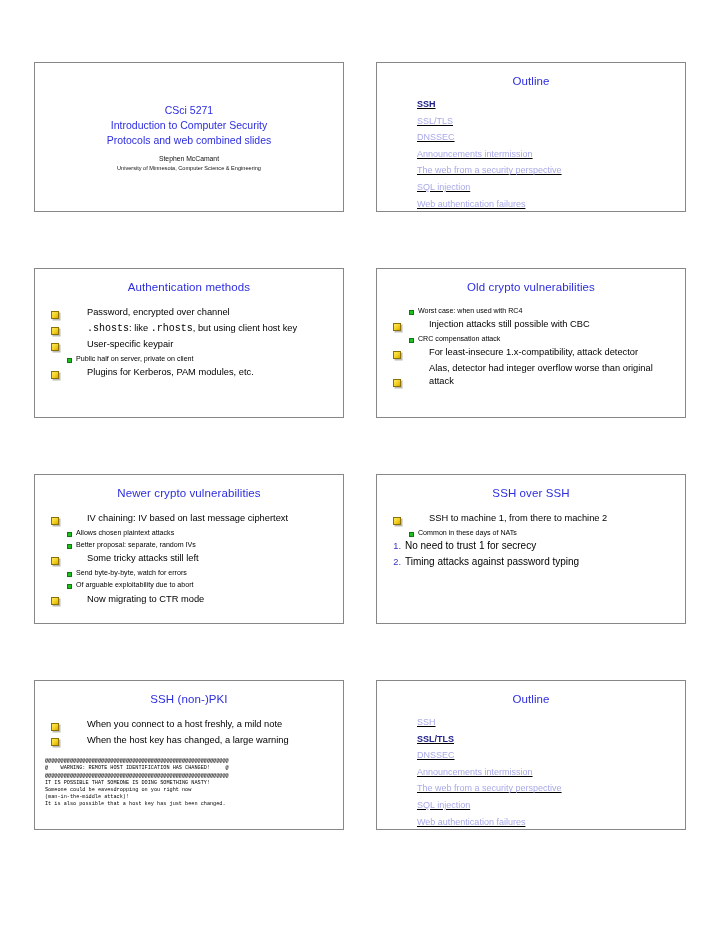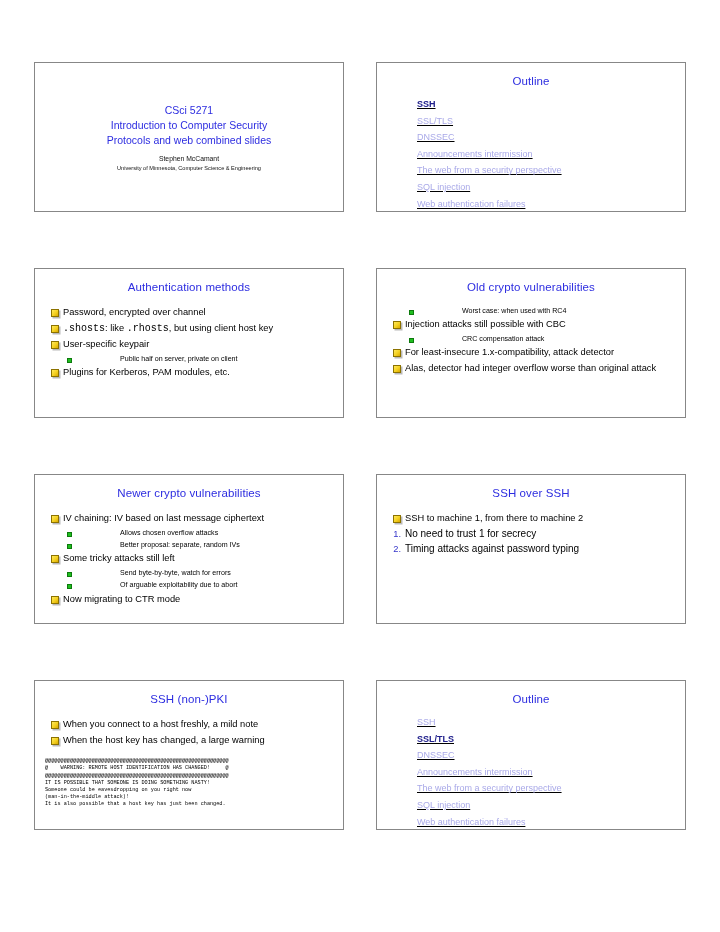--- a/index.html
+++ b/index.html
@@ -19,27 +19,27 @@
   .ts-l{color:#2d2de0;font-size:10.5px;line-height:15px;text-align:center;}
   .ts-author{color:#111;font-size:6.8px;margin-top:7px;text-align:center;}
   .ts-inst{color:#111;font-size:5.6px;margin-top:3px;text-align:center;}
   
   .outline-list{margin:9px 0 0 0;padding:0;list-style:none;text-decoration:underline;}
   .outline-list li{font-size:9px;line-height:16.6px;padding-left:40px;
                    color:#a9a9e8;white-space:nowrap;}
   .outline-list li.active{color:#20208c;font-weight:bold;}
   
   .body{margin:13px 0 0 0;padding:0 8px 0 10px;}
-  .b1{display:flex;align-items:flex-start;margin:0 0 3px 0;}
+  .b1{display:flex;align-items:flex-end;margin:0 0 3px 0;gap:24px;}
   .bullet{flex:0 0 auto;width:8px;height:8px;margin:3px 4px 0 6px;
           background:linear-gradient(135deg,#ffe95a 0%,#f4d021 55%,#d9a800 100%);
           border:1px solid #8c7200;box-shadow:1.5px 1.5px 0 #b9b9b9;
           box-sizing:border-box;}
   .b1 .txt{font-size:9.3px;line-height:12.6px;color:#000;}
-  .b2{display:flex;align-items:flex-start;margin:0 0 2px 0;padding-left:22px;gap:44px;}
+  .b2{display:flex;align-items:flex-start;margin:0 0 2px 0;padding-left:22px;}
   .gbullet{flex:0 0 auto;width:5px;height:5px;margin:4px 4px 0 0;
            background:#1fbf1f;border:1px solid #0d7a0d;box-sizing:border-box;}
   .b2 .txt{font-size:7.1px;line-height:10.4px;color:#000;}
   .num{display:flex;align-items:flex-start;margin:0 0 3px 0;}
   .num .n{flex:0 0 auto;width:14px;text-align:right;margin-right:4px;
           color:#3535c9;font-size:9.3px;line-height:12.6px;}
   .num .txt{font-size:10px;line-height:12.6px;color:#000;}
   code,.mono{font-family:"Liberation Mono",monospace;font-size:10px;}
   
   .warn{margin:12px 0 0 10px;font-family:"Liberation Mono",monospace;
@@ -130,21 +130,21 @@
 
     <div class="slide">
       <div class="s-title">Newer crypto vulnerabilities</div>
       <div class="body">
         <div class="b1">
             <span class="bullet"></span>
             <span class="txt">IV chaining: IV based on last message ciphertext</span>
           </div>
         <div class="b2">
             <span class="gbullet"></span>
-            <span class="txt">Allows chosen overflow attacks</span>
+            <span class="txt">Allows chosen plaintext attacks</span>
           </div>
         <div class="b2">
             <span class="gbullet"></span>
             <span class="txt">Better proposal: separate, random IVs</span>
           </div>
         <div class="b1">
             <span class="bullet"></span>
             <span class="txt">Some tricky attacks still left</span>
           </div>
         <div class="b2">
@@ -161,20 +161,24 @@
           </div>
       </div>
     </div>
 
     <div class="slide">
       <div class="s-title">SSH over SSH</div>
       <div class="body">
         <div class="b1">
             <span class="bullet"></span>
             <span class="txt">SSH to machine 1, from there to machine 2</span>
+          </div>
+        <div class="b2">
+            <span class="gbullet"></span>
+            <span class="txt">Common in these days of NATs</span>
           </div>
         <div class="num">
             <span class="n">1.</span>
             <span class="txt">No need to trust 1 for secrecy</span>
           </div>
         <div class="num">
             <span class="n">2.</span>
             <span class="txt">Timing attacks against password typing</span>
           </div>
       </div>

